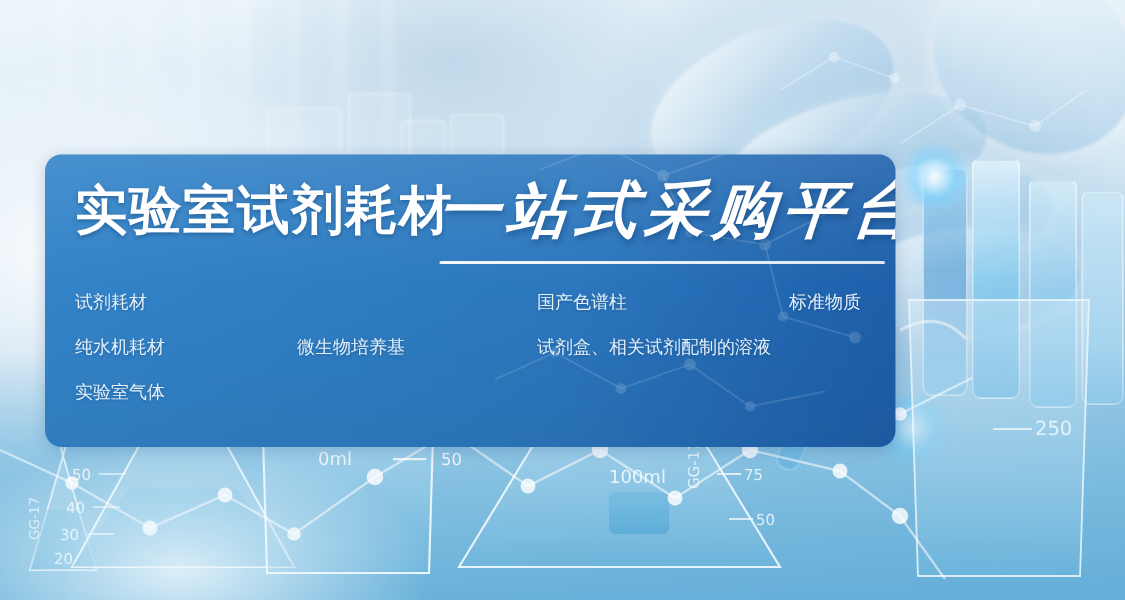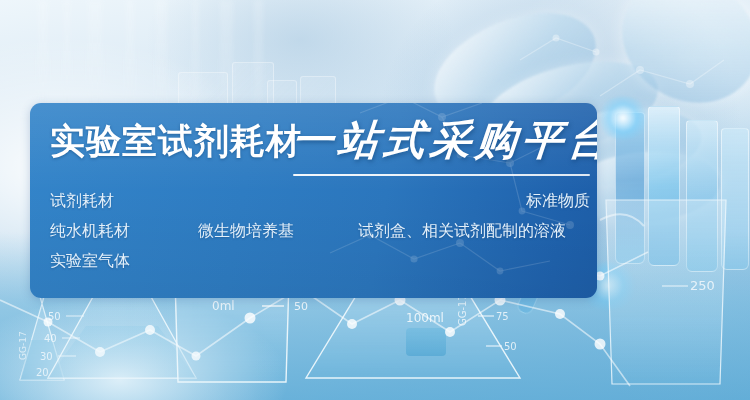--- a/index.html
+++ b/index.html
@@ -114,21 +114,21 @@
   }
   .h-rule{
     position:absolute;left:253px;top:57px;width:297px;height:2px;
     background:linear-gradient(to right,rgba(255,255,255,.95),rgba(255,255,255,.85));
     border-radius:1px;
   }
 
   
   .cats{position:relative;margin-top:22px;height:100px;}
   .cat{
-    position:absolute;color:#e4f0fa;font-size:16px;line-height:20px;
+    position:absolute;color:#e4f0fa;font-size:12px;line-height:20px;
     white-space:nowrap;text-shadow:0 1px 2px rgba(14,60,110,.4);
   }
   .c1{left:10px;} .c2{left:158px;} .c3{left:318px;} .c4{left:467px;margin-left:19px;}
   .r1{top:0;} .r2{top:30px;} .r3{top:60px;}
 </style>
 </head>
 <body>
 
 <div id="banner">
 
@@ -318,20 +318,21 @@
     <div class="panel-inner">
 
       <div class="headline">
         <div class="h-main">实验室试剂耗材</div>
         <div class="h-calli">一站式采购平台</div>
         <div class="h-rule"></div>
       </div>
 
       <div class="cats">
         <div class="cat c1 r1">试剂耗材</div>
+        <div class="cat c3 r1">国产色谱柱</div>
         <div class="cat c4 r1">标准物质</div>
         <div class="cat c1 r2">纯水机耗材</div>
         <div class="cat c2 r2">微生物培养基</div>
         <div class="cat c3 r2">试剂盒、相关试剂配制的溶液</div>
         <div class="cat c1 r3">实验室气体</div>
       </div>
 
     </div>
   </div>
 

